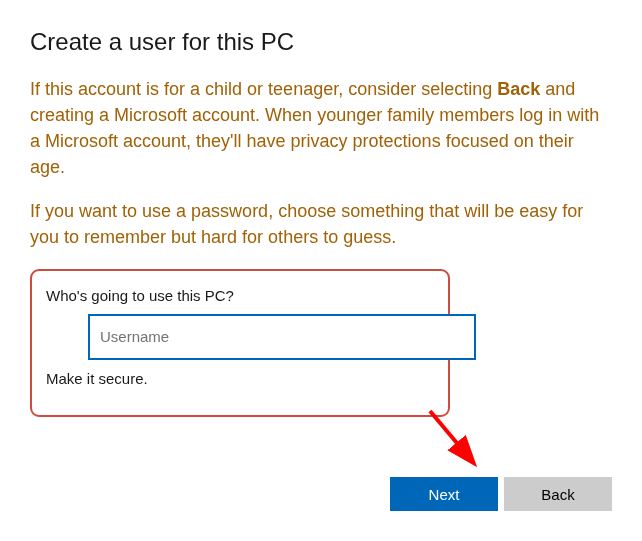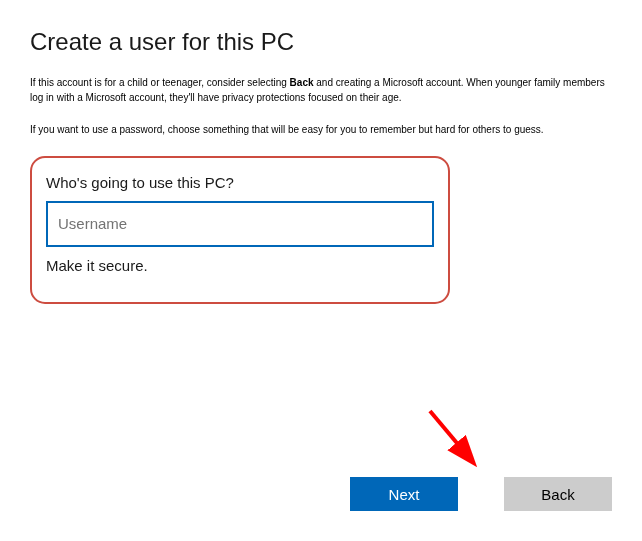--- a/index.html
+++ b/index.html
@@ -17,31 +17,31 @@
       padding: 28px 30px 30px 30px;
       position: relative;
     }
     .title {
       font-size: 24px;
       font-weight: 400;
       margin-bottom: 20px;
       color: #1a1a1a;
     }
     .para {
-      font-size: 10px;
+      font-size: 18px;
       line-height: 1.45;
       margin-bottom: 18px;
-      color: #000000;
+      color: #a16207;
     }
     .para .bold {
       font-weight: 700;
     }
     .form-box {
       border: 2px solid #cd4c40;
-      border-radius: 15px;
+      border-radius: 9px;
       padding: 12px 14px 18px 14px;
       margin-top: 6px;
       width: 420px;
     }
     .section-label {
       font-size: 15px;
       margin: 4px 0 10px 0;
       color: #1a1a1a;
     }
     .text-input {
@@ -49,20 +49,21 @@
       height: 46px;
       padding: 20px 10px;
       font-size: 15px;
       font-family: inherit;
       border: 2px solid #a6a6a6;
       background: #fff;
       outline: none;
       color: #000;
       display: block;
       margin-bottom: 10px;
+      margin-left: 42px;
     }
     .text-input::placeholder {
       color: #737373;
     }
     .text-input.focused {
       border-color: #0067b8;
     }
     .button-row {
       position: absolute;
       right: 30px;
@@ -73,21 +74,20 @@
     .btn {
       width: 108px;
       height: 34px;
       font-size: 15px;
       font-family: inherit;
       border: none;
       cursor: pointer;
       display: inline-flex;
       align-items: center;
       justify-content: center;
-      margin-left: 40px;
     }
     .btn.primary {
       background: #0067b8;
       color: #fff;
     }
     .btn.secondary {
       background: #cccccc;
       color: #000;
     }
     .arrow-svg {

